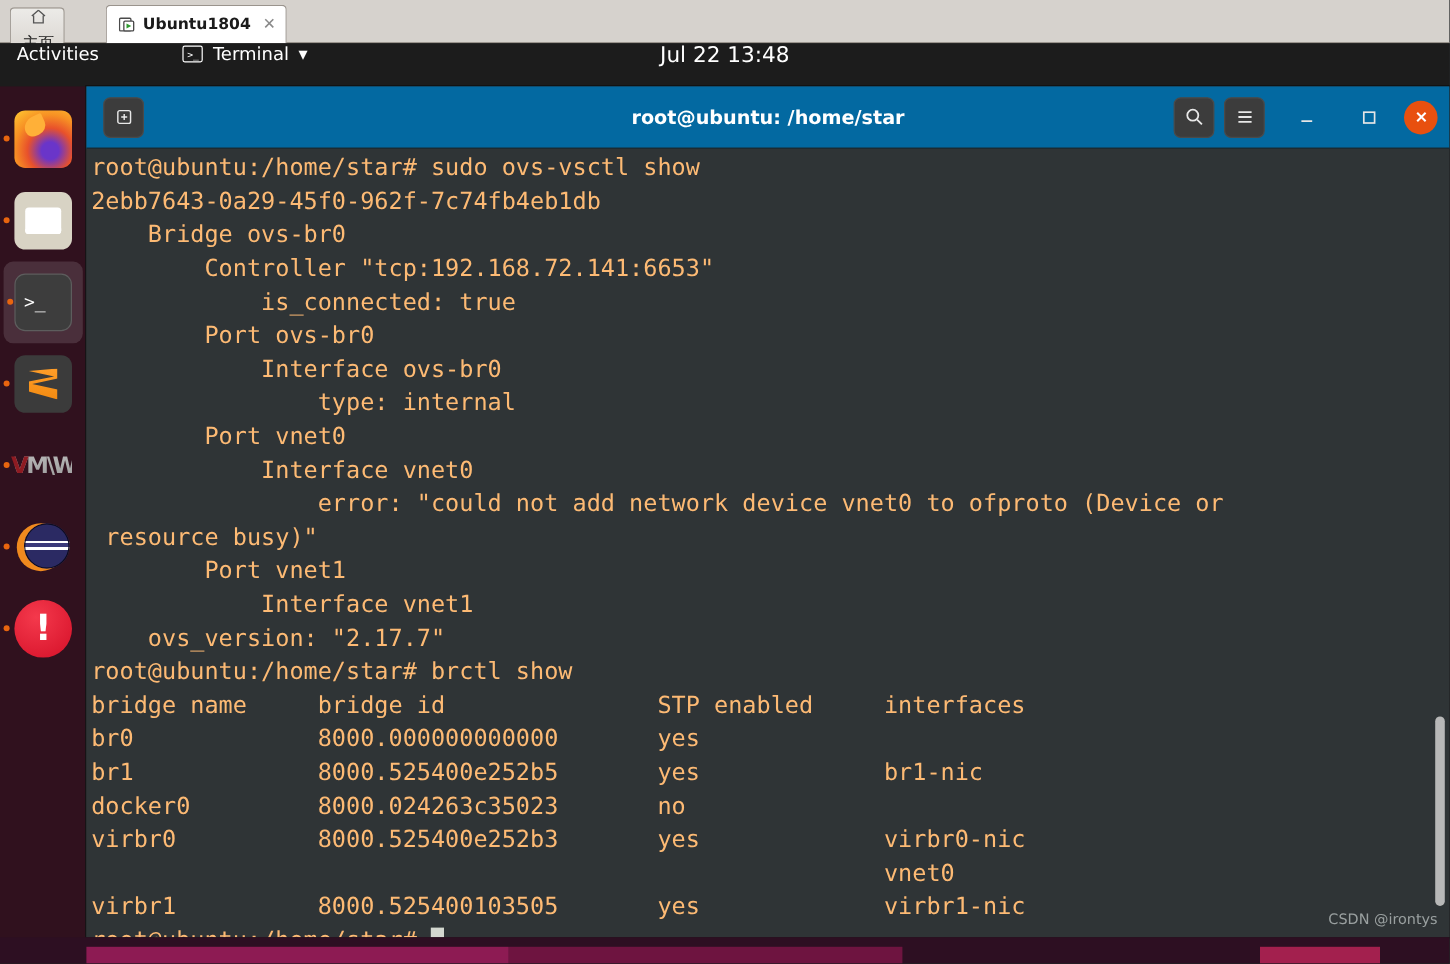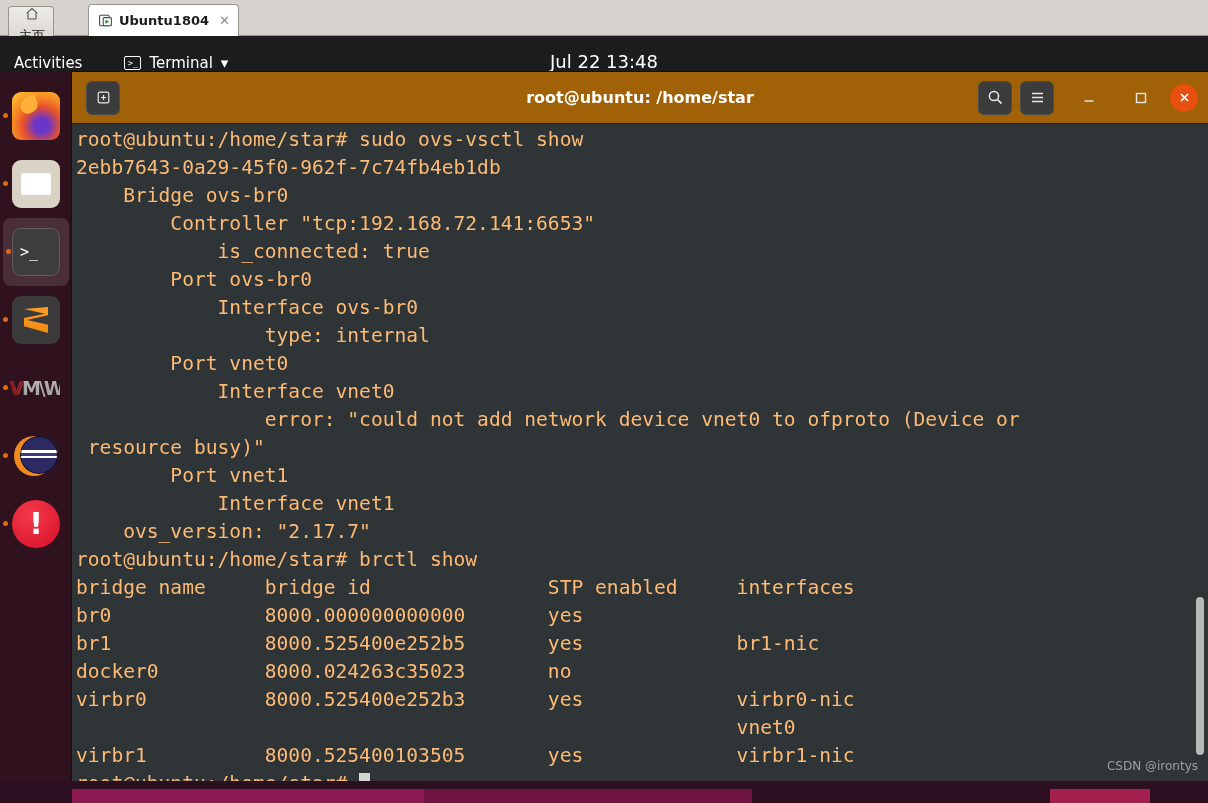--- a/index.html
+++ b/index.html
@@ -32,22 +32,23 @@
   }
   .vtab .tlabel { white-space:nowrap; }
   .vtab .tclose { color:#8a8a8a; font-size:13px; margin-left:4px; }
   .home-ico svg { display:block; }
   .vm-ico { position:relative; width:14px; height:14px; }
 
   
   #topbar {
     position:absolute; left:0; top:36px; width:1208px; height:36px;
     background:#1c1c1c; color:#ffffff;
-    display:flex; align-items:flex-end;
+    display:flex; align-items:flex-start;
     font-size:15px;
+    gap:28px;
   }
   #activities { margin-left:14px; }
   #app-menu {
     margin-left:42px; display:flex; align-items:center; gap:8px;
   }
   #app-menu .term-glyph {
     width:17px; height:14px; border:1.6px solid #ffffff; border-radius:2px;
     position:relative; font-size:8px; color:#fff;
     display:flex; align-items:center; justify-content:center;
     font-family:"DejaVu Sans Mono",monospace;
@@ -139,21 +140,21 @@
 
   
   #termwin {
     position:absolute; left:72px; top:72px; width:1136px; height:709px;
     background:#2f3436;
     display:flex; flex-direction:column;
     box-shadow:0 0 0 1px #111;
   }
   #titlebar {
     height:52px; flex:0 0 52px;
-    background:#a16207;
+    background:#0369a1;
     border-bottom:1px solid #1f1f1f;
     display:flex; align-items:center; padding:0 10px;
     position:relative;
   }
   .tb-btn {
     width:34px; height:34px; border-radius:6px;
     background:#3c3c3c; border:1px solid #4a4a4a;
     display:flex; align-items:center; justify-content:center;
     color:#e8e8e8;
   }

